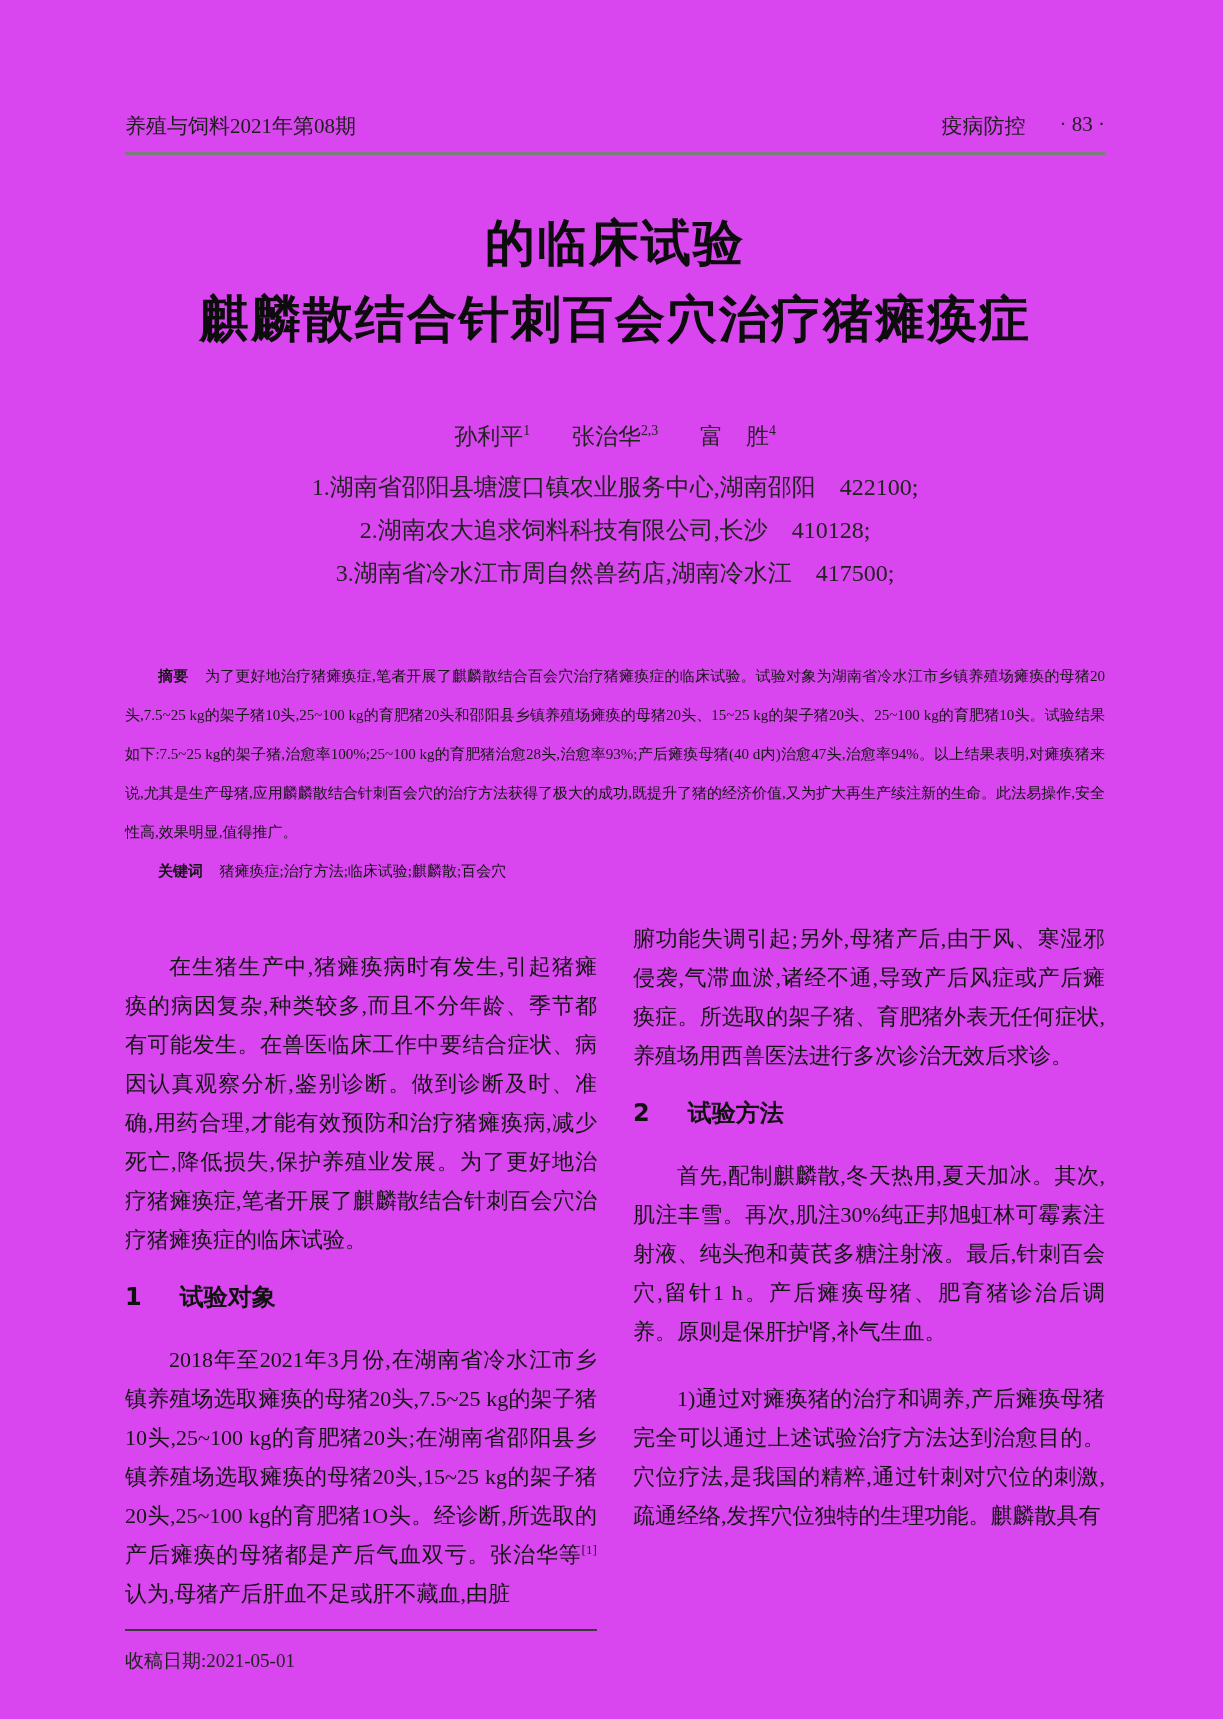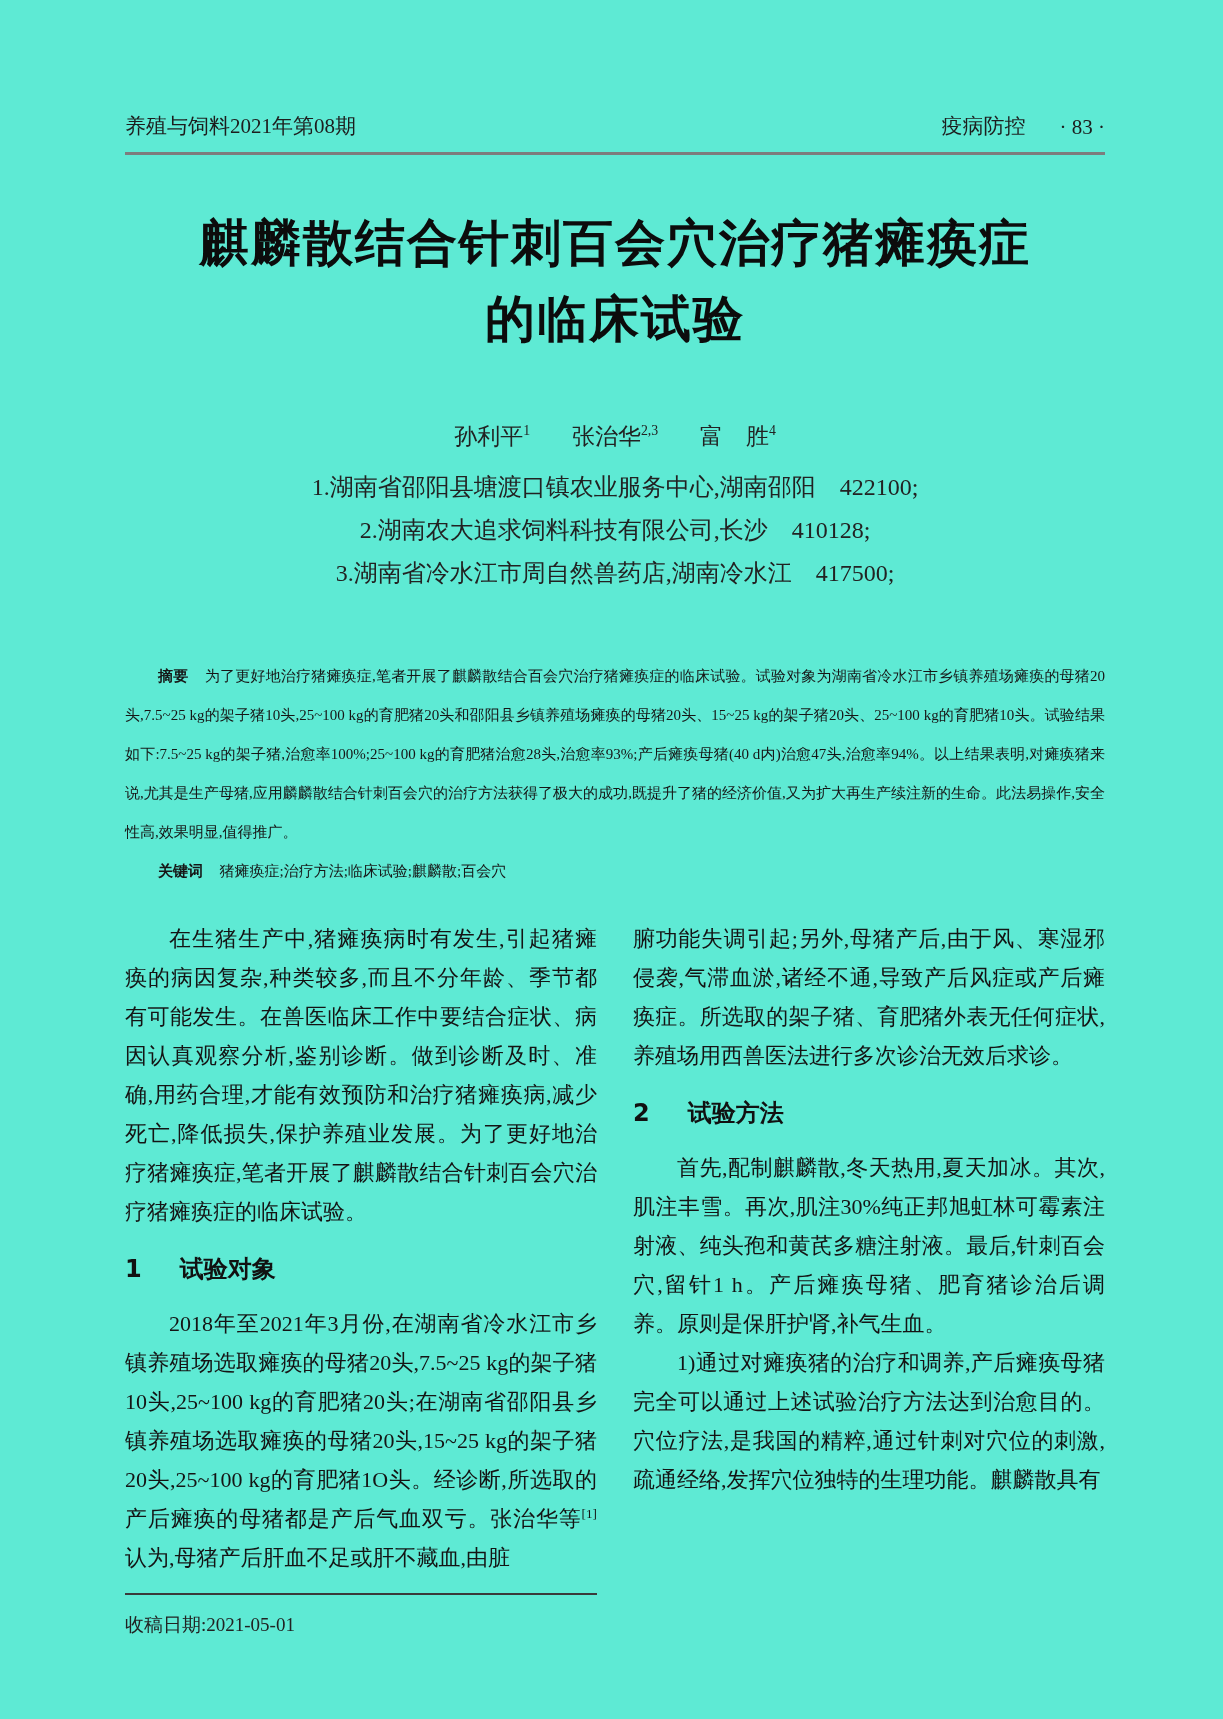--- a/index.html
+++ b/index.html
@@ -1,45 +1,45 @@
 <!DOCTYPE html>
 <html lang="zh"><head>
 <meta charset="utf-8">
 <style>
   html,body{margin:0;padding:0;background:#ffffff;}
   .page{
     width:1223px;height:1719px;box-sizing:border-box;
-    padding:112px 118px 8px 125px;background:#5eead4;
+    padding:112px 118px 8px 125px;background:#d946ef;
     font-family:"Liberation Serif","DejaVu Serif",serif;color:#1d1d1d;
     position:relative;overflow:hidden;
   }
   
   .hdr{display:flex;justify-content:space-between;align-items:flex-end;
        font-size:21px;padding-bottom:12px;border-bottom:3px solid #7d7d7d;}
-  .hdr-right{display:flex;gap:34px;align-items:flex-end;}
+  .hdr-right{display:flex;gap:34px;}
   
   .title{margin-top:50px;text-align:center;
          font-family:"DejaVu Sans","Liberation Sans",sans-serif;
          font-weight:900;font-size:50px;line-height:1.52;color:#0c0c0c;letter-spacing:2px;}
   
   .authors{margin-top:64px;text-align:center;font-size:23px;color:#222;}
   .author{display:inline-block;margin:0 18px;}
   .author sup,.ref{font-size:60%;vertical-align:super;line-height:0;}
   
   .affils{margin-top:14px;text-align:center;font-size:24px;line-height:43px;color:#222;}
   
   .abstract{margin-top:62px;font-size:15px;line-height:39px;text-align:justify;color:#161616;}
   .abstract p{margin:0;text-indent:2.2em;}
   .ab-label,.kw-label{font-family:"DejaVu Sans","Liberation Sans",sans-serif;
        font-weight:bold;margin-right:1.1em;}
   
   .columns{margin-top:28px;display:flex;gap:36px;}
   .col{width:472px;font-size:22px;line-height:39px;text-align:justify;color:#141414;}
   .col p{margin:0;}
-  .col p.ind{text-indent:2em;}
+  .col p.ind{text-indent:2em;margin-top:28px;}
   .col h2{font-family:"DejaVu Sans","Liberation Sans",sans-serif;
           font-size:24px;font-weight:bold;color:#111;
           margin:24px 0 20px 0;line-height:1.2;}
   .col h2 .sec-num{margin-right:38px;}
   
   .footnote{margin-top:16px;border-top:2px solid #3a3a3a;width:472px;
             padding-top:12px;font-size:19px;line-height:35px;color:#222;}
   .footnote p{margin:0;text-indent:0;}
 </style>
 </head>
@@ -49,22 +49,22 @@
 
   <div class="hdr">
     <span>养殖与饲料2021年第08期</span>
     <span class="hdr-right">
       <span>疫病防控</span>
       <span>· 83 ·</span>
     </span>
   </div>
 
   <div class="title">
+    <div>的临床试验</div>
     <div>麒麟散结合针刺百会穴治疗猪瘫痪症</div>
-    <div>的临床试验</div>
   </div>
 
   <div class="authors">
     <span class="author"><span>孙利平</span><sup>1</sup></span>
     <span class="author"><span>张治华</span><sup>2,3</sup></span>
     <span class="author"><span>富　胜</span><sup>4</sup></span>
   </div>
 
   <div class="affils">
     <div>1.湖南省邵阳县塘渡口镇农业服务中心,湖南邵阳　422100;</div>

